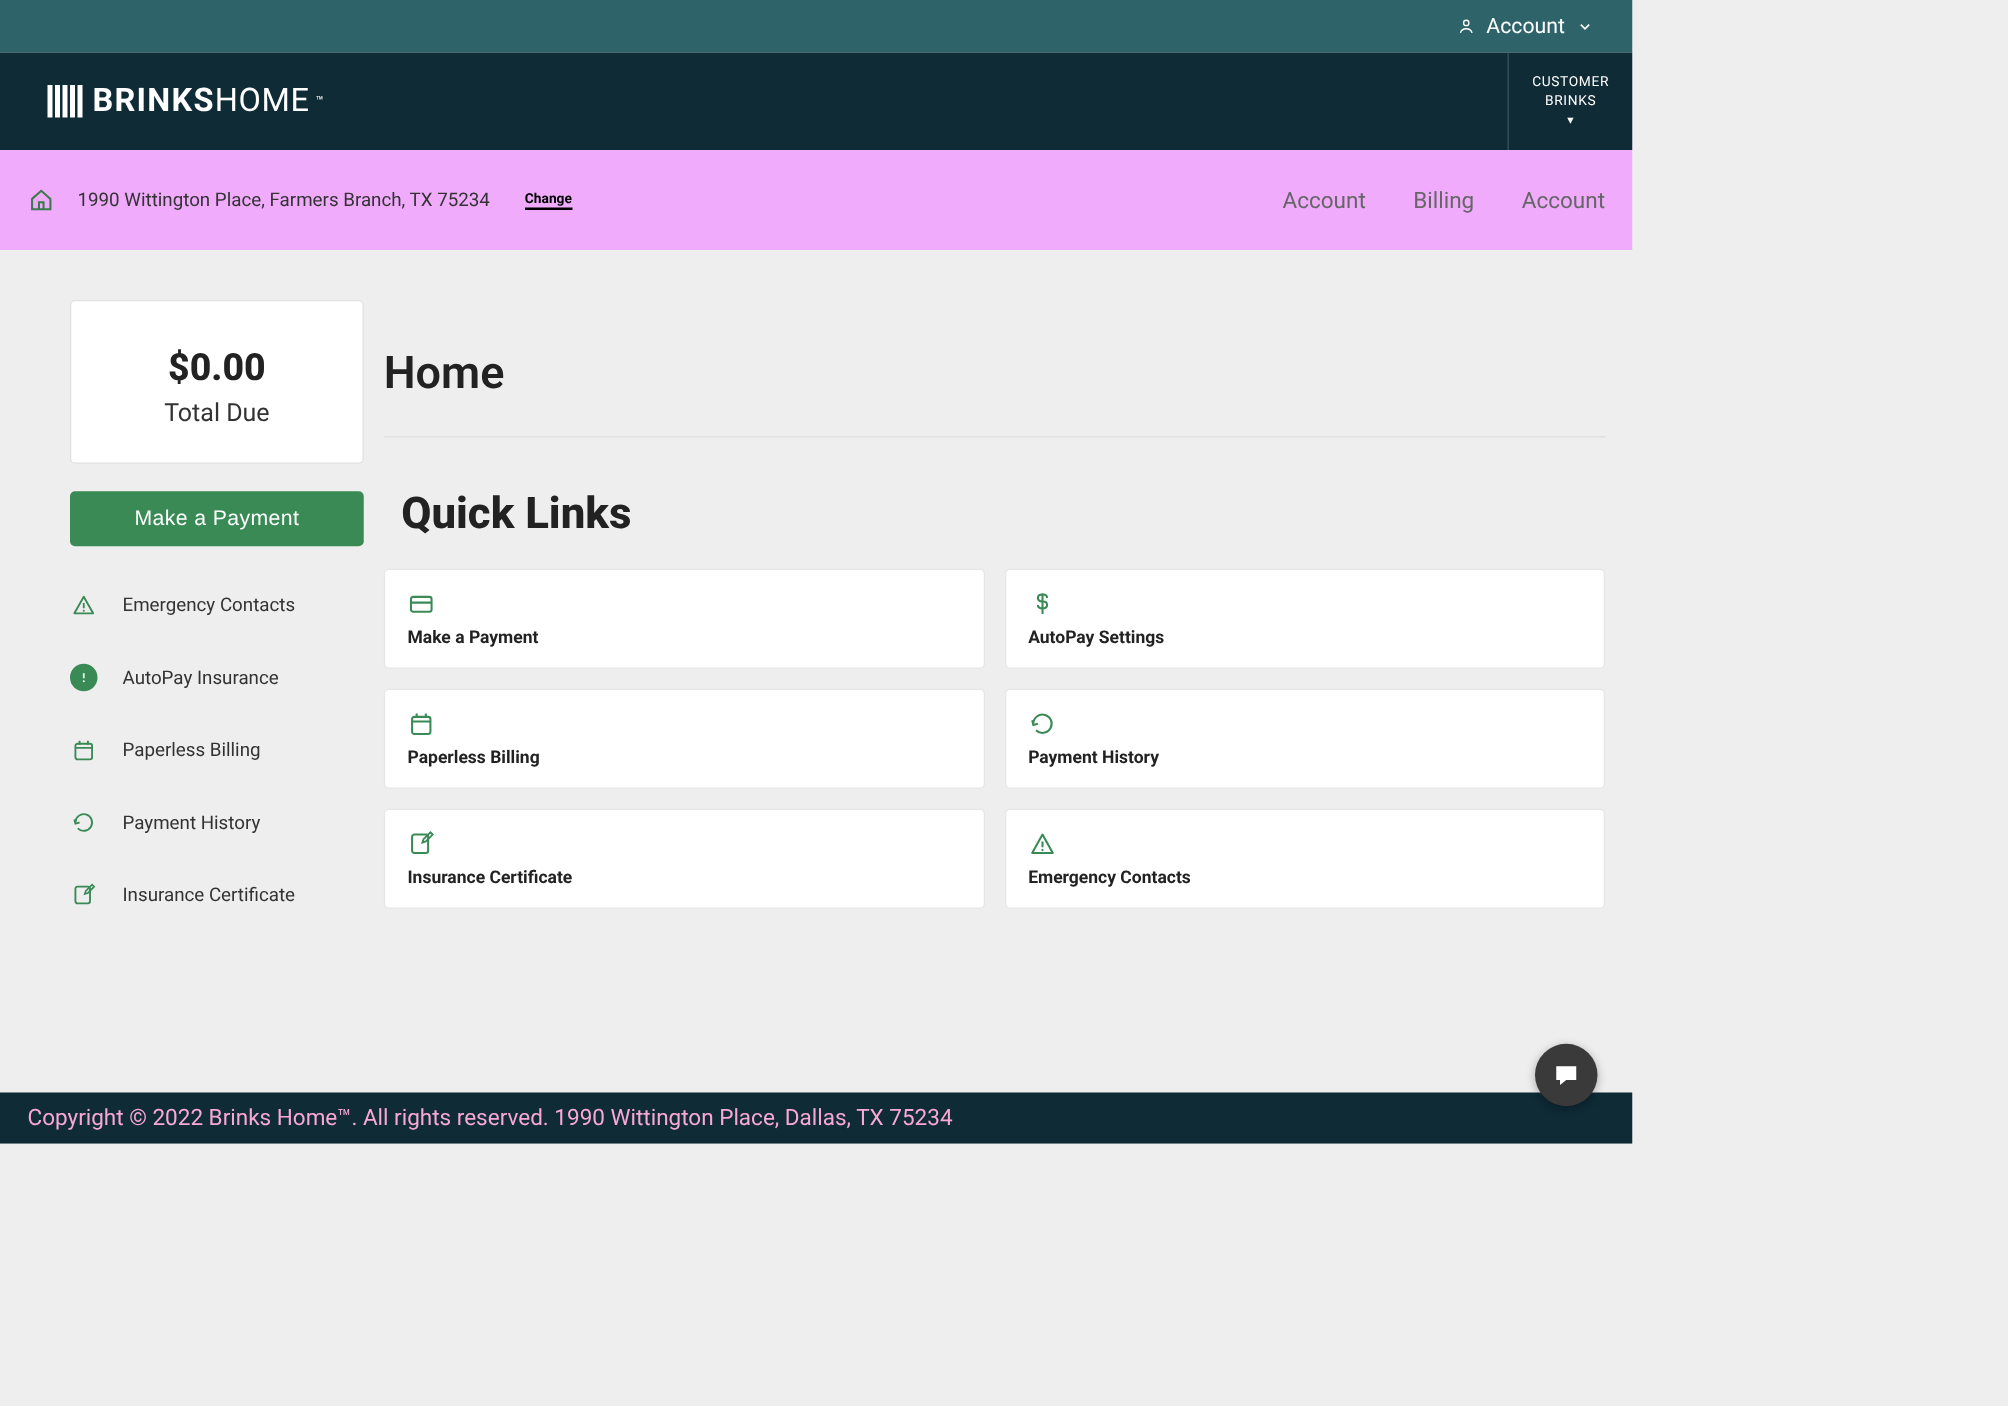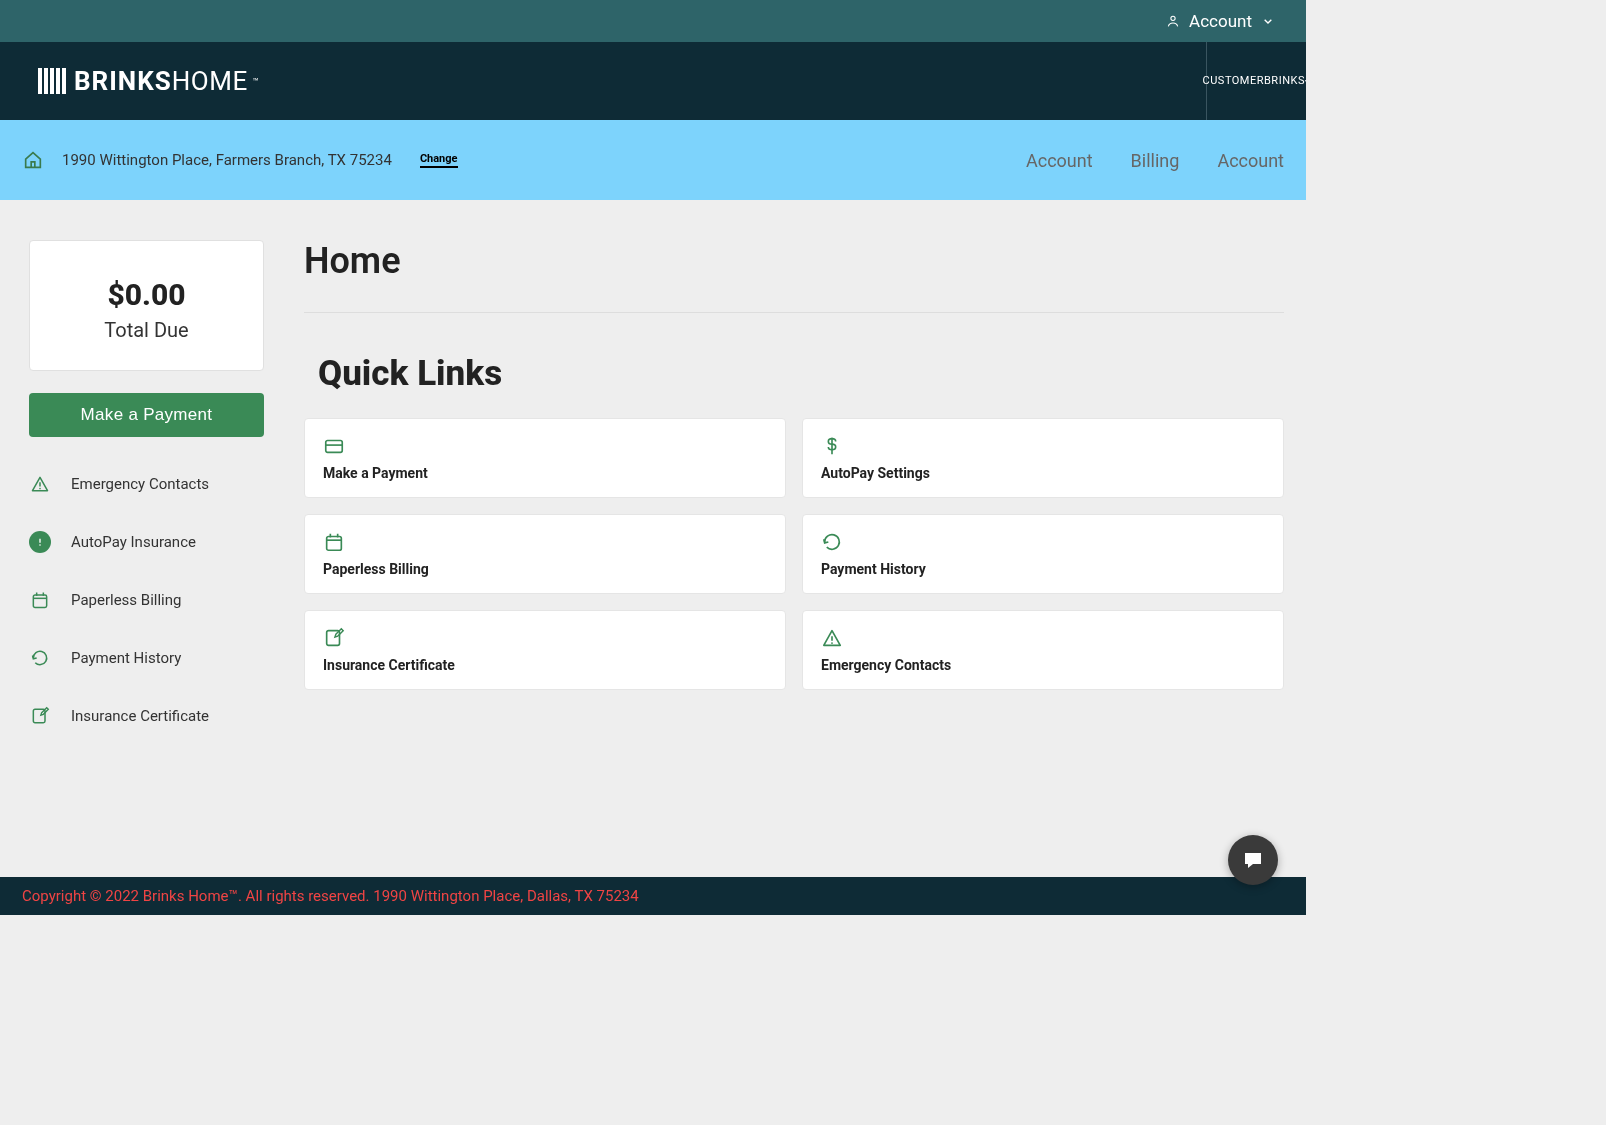--- a/index.html
+++ b/index.html
@@ -12,34 +12,34 @@
 
 
 .header { background: #0e2b36; height: 78px; display: flex; align-items: center; justify-content: space-between; padding: 0 0 0 38px; }
 .logo { display: flex; align-items: center; gap: 2px; }
 .logo-bars { display: flex; gap: 2px; margin-right: 6px; }
 .logo-bars span { display: inline-block; width: 4px; height: 26px; background: #fff; }
 .logo-text { color: #fff; font-size: 26px; font-weight: 400; letter-spacing: 0.5px; }
 .logo-text strong { font-weight: 700; letter-spacing: 1px; }
 .logo-tm { color: #fff; font-size: 10px; vertical-align: top; margin-left: 3px; }
 
-.support-box { border-left: 1px solid #3a5560; height: 100%; width: 100px; display: flex; flex-direction: row; align-items: center; justify-content: center; color: #fff; font-size: 11px; line-height: 1.4; letter-spacing: 0.5px; text-align: center; cursor: pointer; }
+.support-box { border-left: 1px solid #3a5560; height: 100%; width: 100px; display: flex; flex-direction: column; align-items: center; justify-content: center; color: #fff; font-size: 11px; line-height: 1.4; letter-spacing: 0.5px; text-align: center; cursor: pointer; }
 .support-box .caret { font-size: 10px; margin-top: 2px; }
 
 
-.subnav { background: #7dd3fc; height: 80px; display: flex; align-items: center; justify-content: space-between; padding: 16px 22px; }
+.subnav { background: #f0abfc; height: 80px; display: flex; align-items: center; justify-content: space-between; padding: 16px 22px; }
 .subnav-left { display: flex; align-items: center; gap: 18px; }
 .home-icon { color: #3a7a4c; }
 .address { color: #333; font-size: 15px; }
 .change-link { font-weight: 700; color: #000; font-size: 11px; border-bottom: 2px solid #000; padding-bottom: 1px; cursor: pointer; margin-left: 10px; }
 .subnav-right { display: flex; gap: 38px; }
 .subnav-right a { color: #666; font-size: 18px; text-decoration: none; cursor: pointer; }
 
 
-.main { display: flex; padding: 40px 22px 0 29px; gap: 40px; }
+.main { display: flex; padding: 40px 22px 0 56px; gap: 16px; align-items: flex-end; }
 
 
 .sidebar { width: 235px; flex-shrink: 0; }
 .due-card { background: #fff; border: 1px solid #e0e0e0; border-radius: 4px; padding: 36px 10px 28px; text-align: center; }
 .due-amount { font-size: 30px; font-weight: 800; color: #222; }
 .due-label { font-size: 20px; color: #333; margin-top: 6px; }
 .pay-btn { background: #3a8a56; color: #fff; font-size: 17px; font-weight: 500; border: none; border-radius: 4px; width: 100%; height: 44px; margin-top: 22px; cursor: pointer; letter-spacing: 0.3px; }
 
 .side-links { margin-top: 36px; display: flex; flex-direction: column; gap: 36px; }
 .side-link { display: flex; align-items: center; gap: 20px; cursor: pointer; }
@@ -52,21 +52,21 @@
 .page-title { font-size: 36px; font-weight: 600; color: #222; margin-bottom: 30px; }
 .divider { border: none; border-top: 1px solid #ddd; margin-bottom: 40px; }
 .section-title { font-size: 35px; font-weight: 800; color: #222; margin-left: 14px; margin-bottom: 24px; }
 
 .card-grid { display: grid; grid-template-columns: 1fr 1fr; gap: 16px 16px; }
 .qcard { background: #fff; border: 1px solid #e5e5e5; border-radius: 4px; padding: 16px 18px; cursor: pointer; }
 .qcard .icn { color: #3a8a56; margin-bottom: 8px; display: block; }
 .qcard .lbl { font-size: 14px; font-weight: 700; color: #222; }
 
 
-.footer { position: absolute; bottom: 0; left: 0; right: 0; background: #0e2b36; color: #ef4444; font-size: 15px; padding: 10px 22px; }
+.footer { position: absolute; bottom: 0; left: 0; right: 0; background: #0e2b36; color: #f9a8d4; font-size: 18px; padding: 10px 22px; }
 
 
 .chat-btn { position: absolute; bottom: 30px; right: 28px; width: 50px; height: 50px; border-radius: 50%; background: #3a3a3a; display: flex; align-items: center; justify-content: center; cursor: pointer; box-shadow: 0 2px 8px rgba(0,0,0,0.3); }
 .chat-btn svg { color: #fff; }
 
 svg { display: block; }
 </style>
 </head>
 <body>
 

